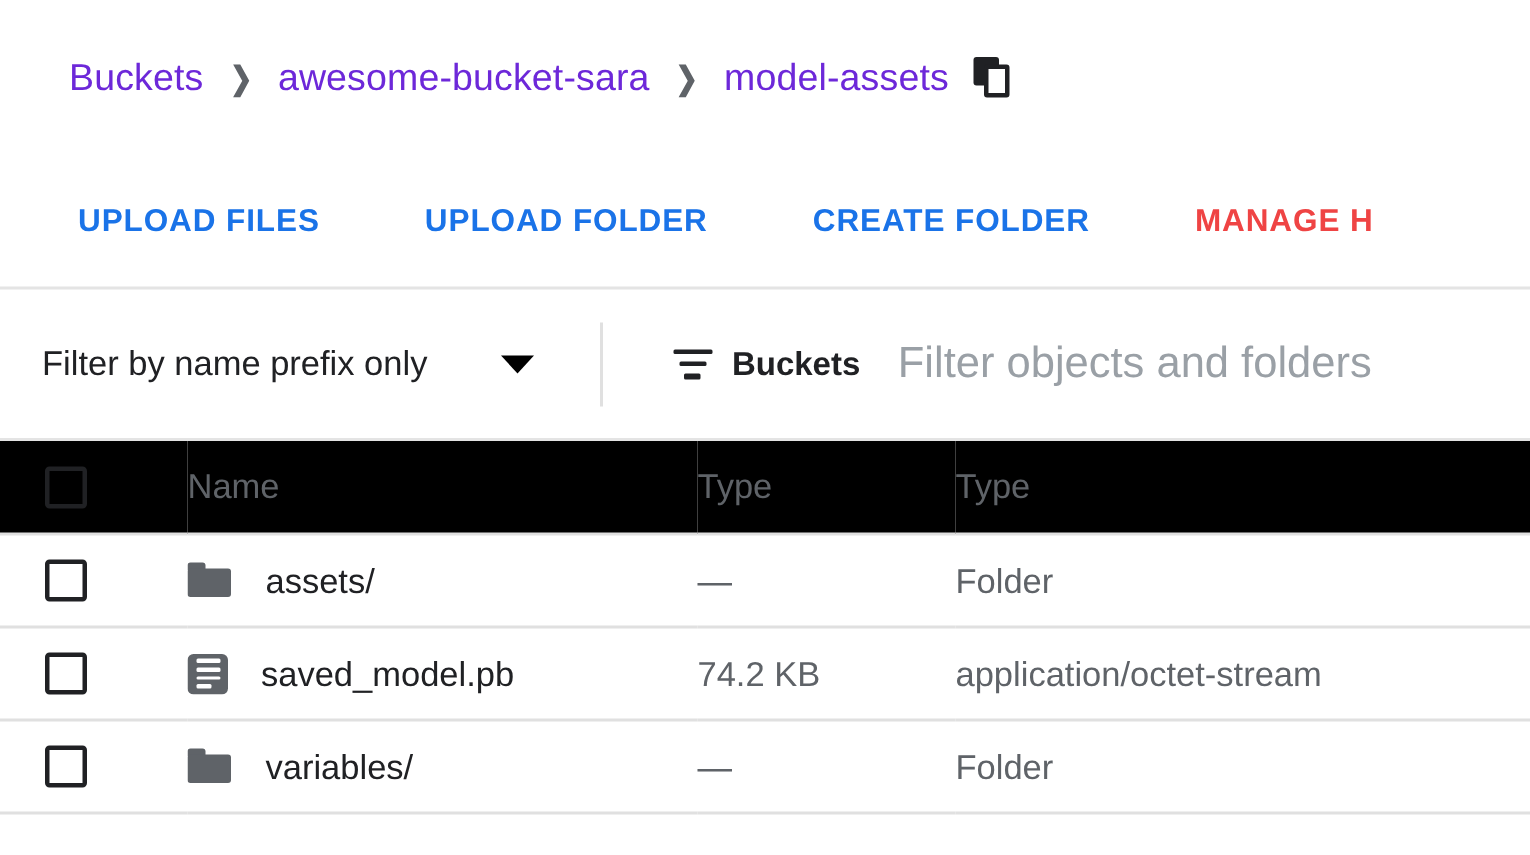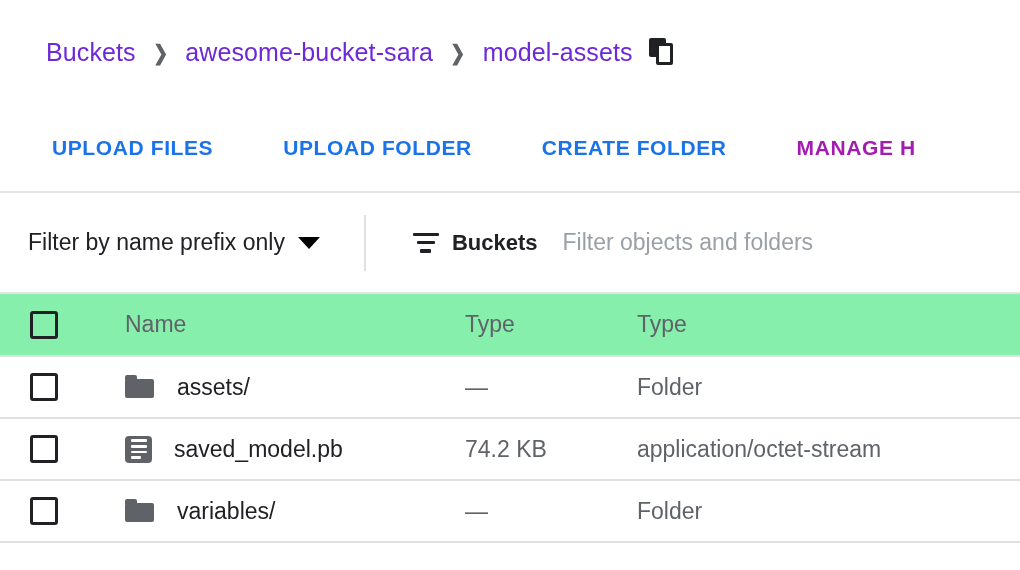--- a/index.html
+++ b/index.html
@@ -89,41 +89,42 @@
     color: #1a73e8;
     margin-right: 70px;
     background: none;
     border: none;
     padding: 0;
     font-family: inherit;
     cursor: pointer;
     white-space: nowrap;
   }
   .action-btn.disabled {
-    color: #a21caf;
+    color: #ef4444;
     cursor: default;
     margin-right: 0;
   }
 
   
   .filter-bar {
     height: 101px;
     display: flex;
     align-items: center;
     padding-left: 28px;
     box-sizing: border-box;
     border-bottom: 2px solid #e4e4e4;
   }
   .prefix-select {
     display: flex;
     align-items: center;
     font-size: 23px;
     color: #202124;
     cursor: pointer;
     white-space: nowrap;
+    gap: 36px;
   }
   .caret {
     margin-left: 13px;
     width: 0;
     height: 0;
     border-left: 11px solid transparent;
     border-right: 11px solid transparent;
     border-top: 12px solid #000000;
   }
   .v-divider {
@@ -152,21 +153,21 @@
   .filter-icon i:nth-child(2) { width: 18px; }
   .filter-icon i:nth-child(3) { width: 11px; }
   .filter-label {
     font-size: 22px;
     font-weight: bold;
     color: #202124;
     margin-right: 25px;
     white-space: nowrap;
   }
   .filter-input {
-    font-size: 23px;
+    font-size: 29px;
     color: #80868b;
     border: none;
     outline: none;
     background: transparent;
     font-family: inherit;
     width: 420px;
     padding: 0;
   }
   .filter-input::placeholder {
     color: #9aa0a6;
@@ -185,21 +186,21 @@
     padding: 0;
     vertical-align: middle;
   }
   .col-check { width: 125px; }
   .col-name  { width: 340px; }
   .col-size  { width: 172px; }
   .col-type  { width: 383px; }
 
   thead tr {
     height: 62px;
-    background: #86efac;
+    background: #000000;
     border-bottom: 2px solid #e0e0e0;
   }
   thead th {
     font-size: 23px;
     font-weight: normal;
     color: #5f6368;
   }
   tbody tr {
     height: 62px;
     border-bottom: 2px solid #e0e0e0;

